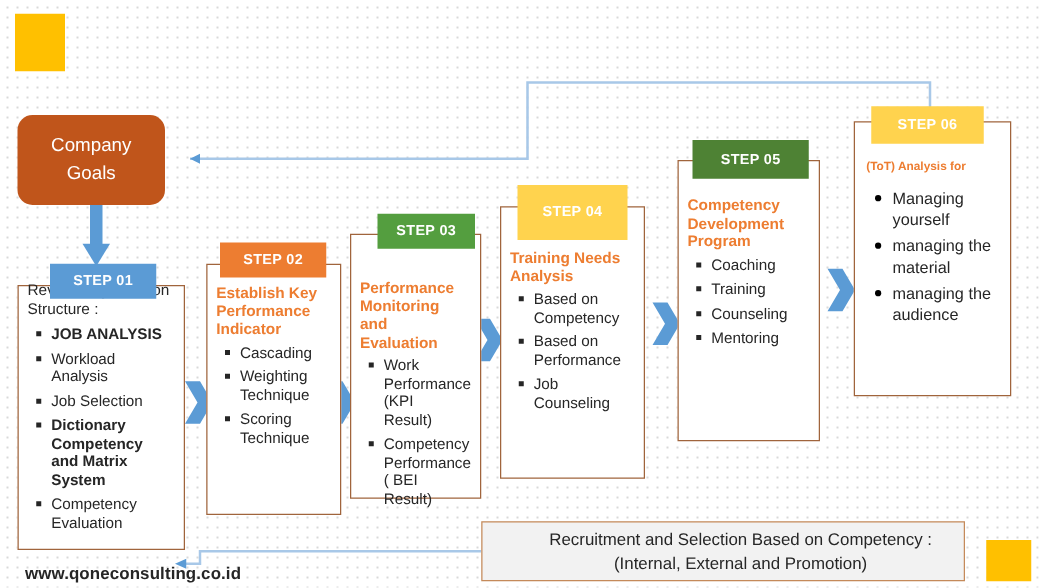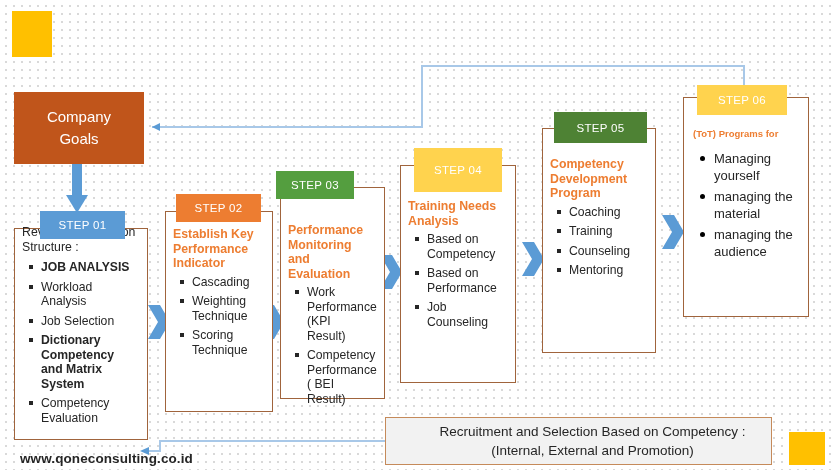--- a/index.html
+++ b/index.html
@@ -27,21 +27,21 @@
   
   .stepbox{
     position:absolute;
     background:#ffffff;
     border:1.3px solid #a0643c;
     box-sizing:border-box;
   }
   .step-tab{
     position:absolute;
     color:#ffffff;
-    font-weight:normal;
+    font-weight:bold;
     font-size:11.5px;
     letter-spacing:0.3px;
     display:flex;align-items:center;justify-content:center;
     box-sizing:border-box;
     z-index:4;
   }
   .box-inner{
     position:absolute;
     left:0;right:0;
     box-sizing:border-box;
@@ -100,28 +100,29 @@
   .squig{
     border-bottom:2px wavy #ff0000;
     text-decoration-color:#ff0000;
     text-decoration-style:wavy;
     text-decoration-skip-ink:none;
   }
 
   
   #company-goals{
     position:absolute;
-    left:14px;top:92px;width:130px;height:72px;
+    left:14px;top:92px;width:118px;height:72px;
     background:#c0551b;
     color:#ffffff;
     display:flex;flex-direction:column;
     align-items:center;justify-content:center;
     font-size:15px;line-height:22px;
     box-sizing:border-box;
     z-index:5;
+    border-radius:12px;
   }
 
   
   #banner{
     position:absolute;
     left:385px;top:417px;width:387px;height:48px;
     background:#f2f2f2;
     border:1.4px solid #c58a5a;
     box-sizing:border-box;
     display:flex;flex-direction:column;
@@ -212,21 +213,21 @@
     <p class="box-title">Establish Key Performance Indicator</p>
     <ul class="sq">
       <li>Cascading</li>
       <li>Weighting Technique</li>
       <li>Scoring Technique</li>
     </ul>
   </div>
 
   <div class="stepbox" style="left:280px;top:187px;width:105px;height:212px;">
   </div>
-  <div class="step-tab" style="left:276px;top:171px;width:78px;height:28px;background:#549e3f;">
+  <div class="step-tab" style="left:302px;top:171px;width:78px;height:28px;background:#549e3f;">
     <span>STEP 03</span>
   </div>
   <div class="box-inner" style="left:280px;top:223px;width:84px;">
     <p class="box-title">Performance Monitoring and Evaluation</p>
     <ul class="sq">
       <li>Work Performance (KPI Result)</li>
       <li>Competency Performance ( BEI Result)</li>
     </ul>
   </div>
 
@@ -259,21 +260,21 @@
     </ul>
   </div>
 
   <div class="stepbox" style="left:683px;top:97px;width:126px;height:220px;">
   </div>
   <div class="step-tab" style="left:697px;top:85px;width:90px;height:30px;background:#ffd34e;">
     <span>STEP 06</span>
   </div>
   <div class="box-inner" style="left:683px;top:128px;width:126px;padding:0 10px;">
     <p class="tot-line">
-      <span class="squig">(ToT)</span><span> Programs for</span>
+      <span class="squig">(ToT)</span><span> Analysis for</span>
     </p>
     <ul class="sq round">
       <li>Managing yourself</li>
       <li>managing the material</li>
       <li>managing the audience</li>
     </ul>
   </div>
 
   <div id="banner">
     <div>Recruitment and Selection Based on Competency :</div>

